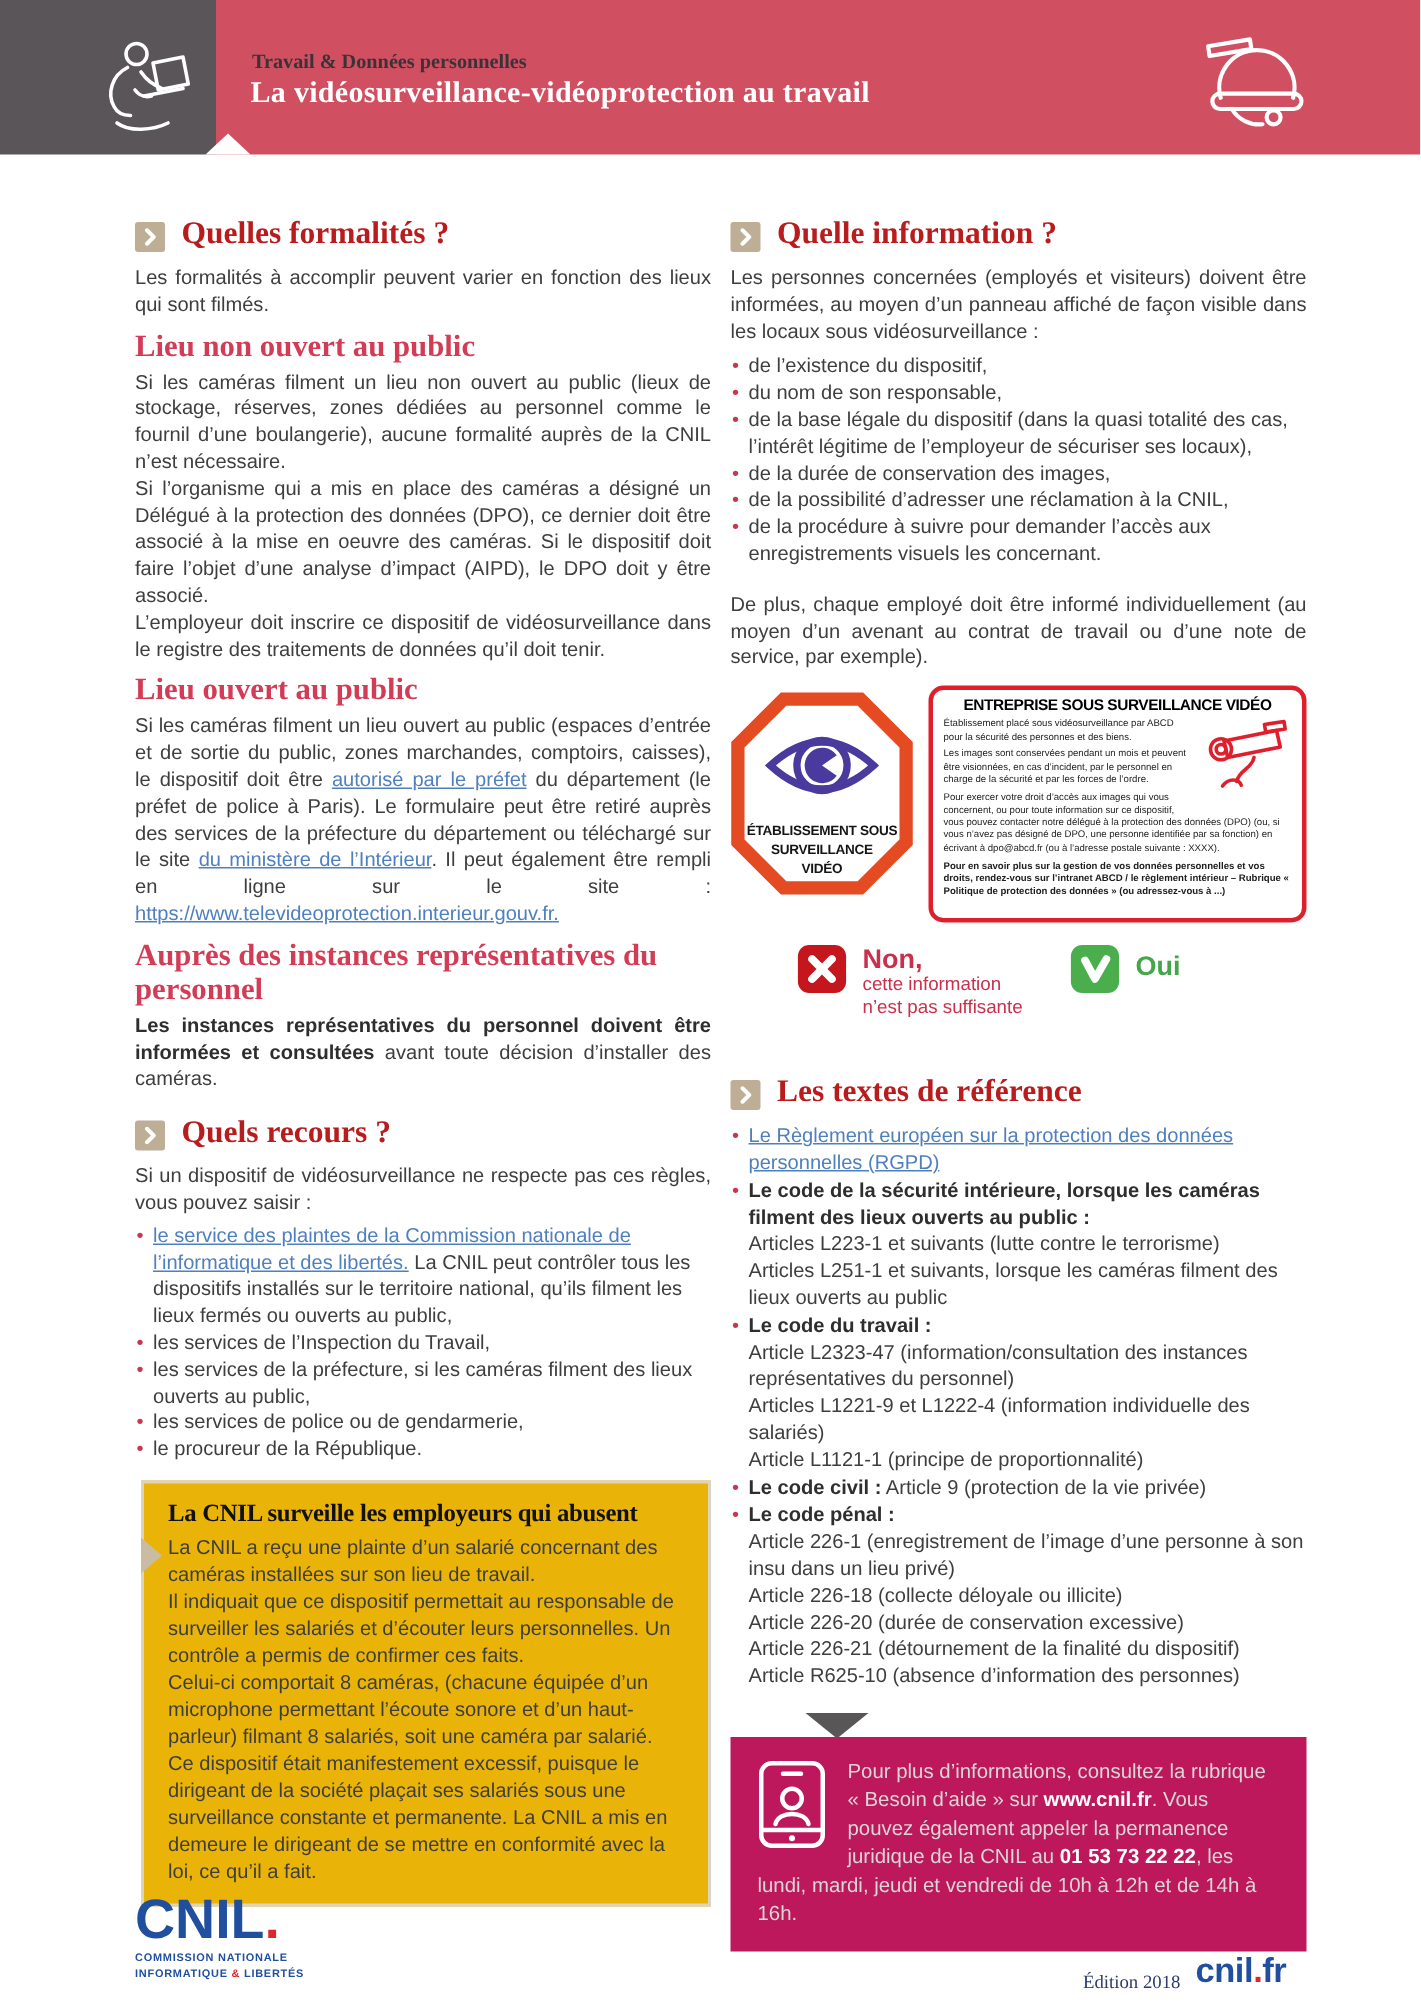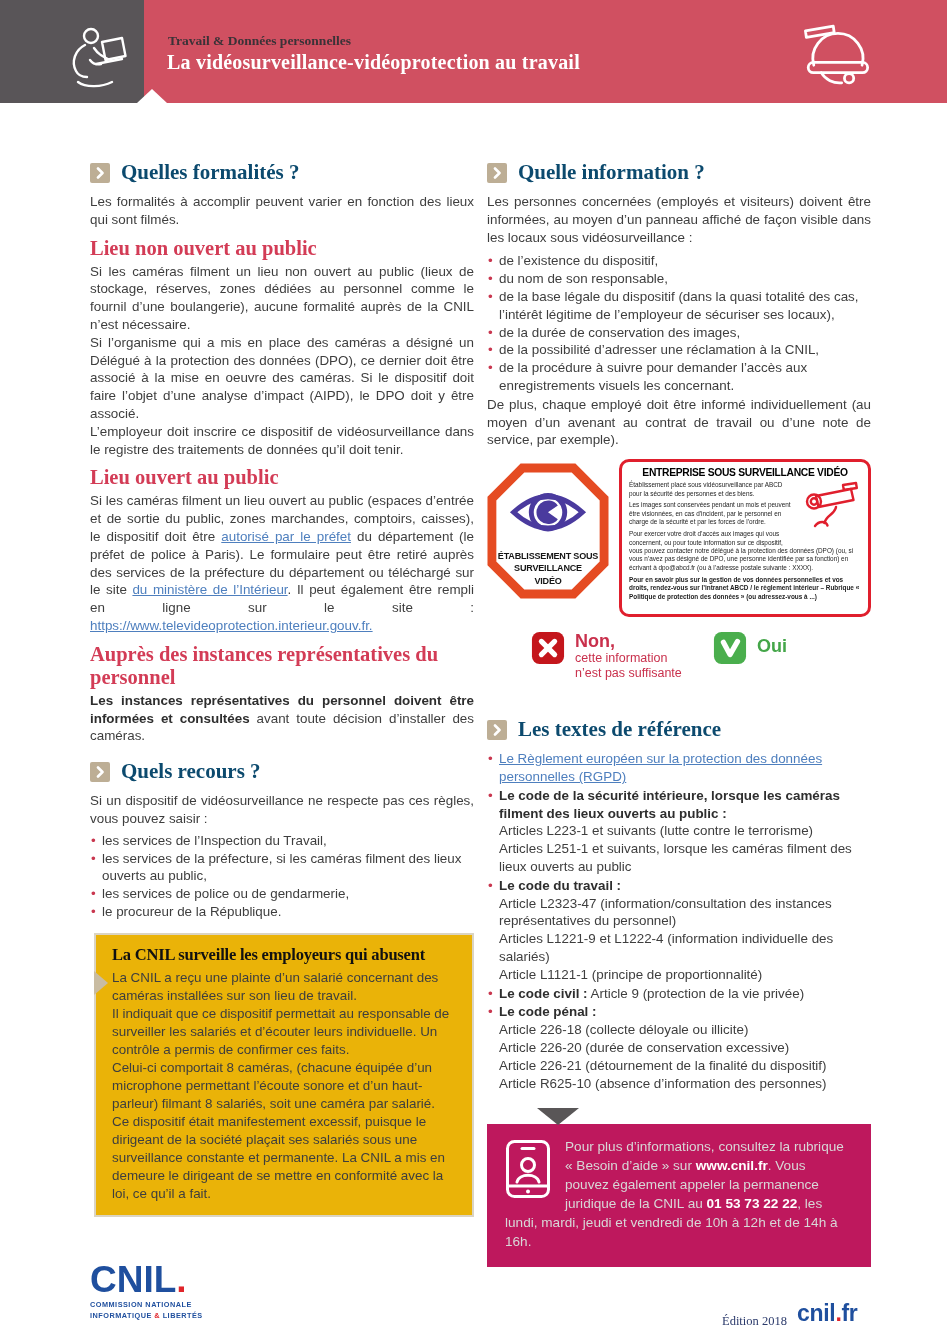--- a/index.html
+++ b/index.html
@@ -17,22 +17,22 @@
         font-weight:700;font-size:20px;color:#fff;letter-spacing:.2px;}
   .person-icon{position:absolute;left:66px;top:26px;}
   .camera-icon{position:absolute;left:798px;top:18px;}
   
   .col{position:absolute;top:143px;width:384px;}
   .col-left{left:90px;}
   .col-right{left:487px;}
   p{margin:0;font-size:13.4px;line-height:17.8px;color:#3E3E3E;}
   .just{text-align:justify;}
   .mb6{margin-bottom:6px;}
-  .sec-head{display:flex;align-items:center;gap:11px;margin:17px 0 8px;
-        font-family:"Liberation Serif","DejaVu Serif",serif;font-size:21px;font-weight:700;color:#0c4a6e;}
+  .sec-head{display:flex;align-items:flex-end;gap:11px;margin:0 0 8px;
+        font-family:"Liberation Serif","DejaVu Serif",serif;font-size:21px;font-weight:700;color:#b91c1c;}
   .sec-head.mt{margin-top:14px;}
   .chev{width:20px;height:20px;background:#BDAE95;border-radius:2px;display:flex;align-items:center;
         justify-content:center;flex:0 0 auto;}
   .red-sub{font-family:"Liberation Serif","DejaVu Serif",serif;font-weight:700;font-size:20.5px;
         line-height:23px;color:#D33C56;margin:8px 0 3px;}
   a{color:#4E7FBE;}
   b,strong{color:#2E2E2E;}
   ul{list-style:none;margin:4px 0 0;padding:0;}
   li{position:relative;padding-left:12px;font-size:13.4px;line-height:17.8px;color:#3E3E3E;}
   li::before{content:"•";position:absolute;left:1px;top:0;color:#C9374F;}
@@ -144,31 +144,32 @@
     <div class="sec-head mt">
       <span class="chev">
         <svg width="12" height="12" viewBox="0 0 12 12" fill="none" stroke="#fff" stroke-width="2.6" stroke-linecap="round" stroke-linejoin="round">
             <path d="M4 1.5 L8.5 6 L4 10.5"></path>
           </svg>
       </span>
       <span>Quels recours ?</span>
     </div>
     <p class="just">Si un dispositif de vidéosurveillance ne respecte pas ces règles, vous pouvez saisir :</p>
     <ul>
+      <li><a href="#">le service des plaintes de la Commission nationale de l’informatique et des libertés.</a><span> La CNIL peut contrôler tous les dispositifs installés sur le territoire national, qu’ils filment les lieux fermés ou ouverts au public,</span></li>
       <li>les services de l’Inspection du Travail,</li>
       <li>les services de la préfecture, si les caméras filment des lieux ouverts au public,</li>
       <li>les services de police ou de gendarmerie,</li>
       <li>le procureur de la République.</li>
     </ul>
 
     <div class="case-box">
       <div class="case-arrow"></div>
       <div class="case-title">La CNIL surveille les employeurs qui abusent</div>
       <p>La CNIL a reçu une plainte d’un salarié concernant des caméras installées sur son lieu de travail.</p>
-      <p>Il indiquait que ce dispositif permettait au responsable de surveiller les salariés et d’écouter leurs individuelle. Un contrôle a permis de confirmer ces faits.</p>
+      <p>Il indiquait que ce dispositif permettait au responsable de surveiller les salariés et d’écouter leurs personnelles. Un contrôle a permis de confirmer ces faits.</p>
       <p>Celui-ci comportait 8 caméras, (chacune équipée d’un microphone permettant l’écoute sonore et d’un haut-parleur) filmant 8 salariés, soit une caméra par salarié.</p>
       <p>Ce dispositif était manifestement excessif, puisque le dirigeant de la société plaçait ses salariés sous une surveillance constante et permanente. La CNIL a mis en demeure le dirigeant de se mettre en conformité avec la loi, ce qu’il a fait.</p>
     </div>
   </div>
 
   <div class="col col-right">
 
     <div class="sec-head">
       <span class="chev">
         <svg width="12" height="12" viewBox="0 0 12 12" fill="none" stroke="#fff" stroke-width="2.6" stroke-linecap="round" stroke-linejoin="round">
@@ -179,21 +180,21 @@
     </div>
     <p class="just mb6">Les personnes concernées (employés et visiteurs) doivent être informées, au moyen d’un panneau affiché de façon visible dans les locaux sous vidéosurveillance :</p>
     <ul>
       <li>de l’existence du dispositif,</li>
       <li>du nom de son responsable,</li>
       <li>de la base légale du dispositif (dans la quasi totalité des cas, l’intérêt légitime de l’employeur de sécuriser ses locaux),</li>
       <li>de la durée de conservation des images,</li>
       <li>de la possibilité d’adresser une réclamation à la CNIL,</li>
       <li>de la procédure à suivre pour demander l’accès aux enregistrements visuels les concernant.</li>
     </ul>
-    <p class="just" style="margin-top:1px;">De plus, chaque employé doit être informé individuellement (au moyen d’un avenant au contrat de travail ou d’une note de service, par exemple).</p>
+    <p class="just" style="margin-top:16px;">De plus, chaque employé doit être informé individuellement (au moyen d’un avenant au contrat de travail ou d’une note de service, par exemple).</p>
 
     <div class="signs">
       <svg class="octagon-svg" width="122" height="136" viewBox="0 0 124 138">
         <polygon points="36,5 88,5 119,36 119,102 88,133 36,133 5,102 5,36" fill="#fff" stroke="#E54B22" stroke-width="9"></polygon>
         <path d="M27 50 Q62 18 97 50 Q62 82 27 50 Z" fill="none" stroke="#4A3A9E" stroke-width="5"></path>
         <circle cx="62" cy="50" r="17" fill="none" stroke="#4A3A9E" stroke-width="5"></circle>
         <path d="M62 50 L72 43 A12 12 0 1 0 72 57 Z" fill="#4A3A9E"></path>
         <text class="oct-text" x="62" y="97" text-anchor="middle">ÉTABLISSEMENT SOUS</text>
         <text class="oct-text" x="62" y="110" text-anchor="middle">SURVEILLANCE</text>
         <text class="oct-text" x="62" y="123" text-anchor="middle">VIDÉO</text>
@@ -255,20 +256,21 @@
       </li>
       <li>
         <b>Le code du travail :</b>
         <div class="ref-line">Article L2323-47 (information/consultation des instances représentatives du personnel)</div>
         <div class="ref-line">Articles L1221-9 et L1222-4 (information individuelle des salariés)</div>
         <div class="ref-line">Article L1121-1 (principe de proportionnalité)</div>
       </li>
       <li><b>Le code civil :</b><span> Article 9 (protection de la vie privée)</span></li>
       <li>
         <b>Le code pénal :</b>
+        <div class="ref-line">Article 226-1 (enregistrement de l’image d’une personne à son insu dans un lieu privé)</div>
         <div class="ref-line">Article 226-18 (collecte déloyale ou illicite)</div>
         <div class="ref-line">Article 226-20 (durée de conservation excessive)</div>
         <div class="ref-line">Article 226-21 (détournement de la finalité du dispositif)</div>
         <div class="ref-line">Article R625-10 (absence d’information des personnes)</div>
       </li>
     </ul>
 
     <div class="info-box">
       <div class="info-notch"></div>
       <span class="phone-icon">

